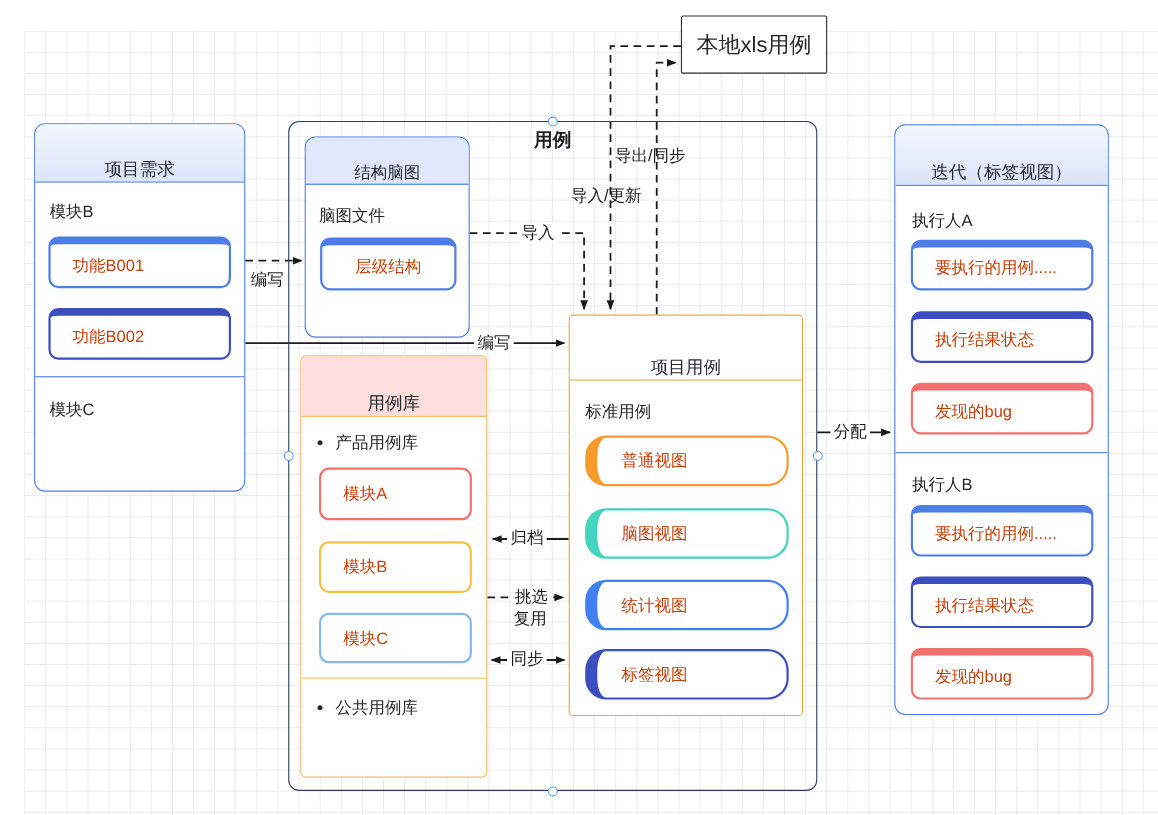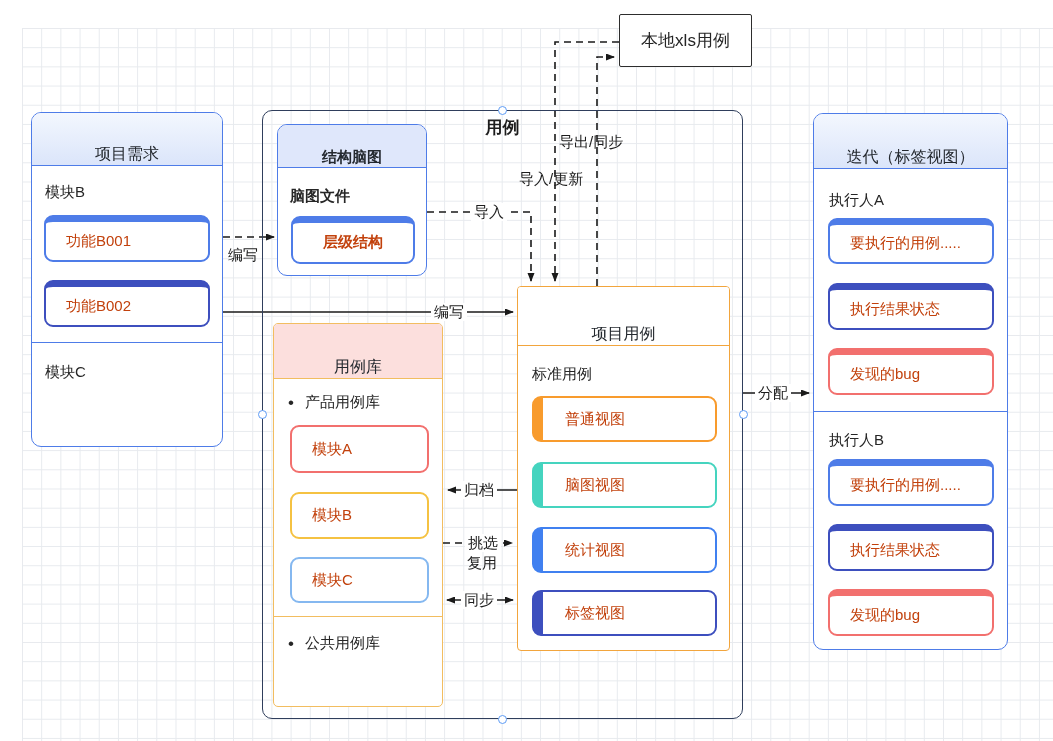--- a/index.html
+++ b/index.html
@@ -22,40 +22,40 @@
     position:absolute;left:262px;top:110px;width:481px;height:609px;
     border:1.6px solid #2f3e5c;border-radius:10px;background:transparent;box-sizing:border-box;
   }
   .container-title{position:absolute;left:0;top:5px;width:100%;text-align:center;
     font-weight:bold;font-size:17px;color:#1c1c1c;}
   .handle{position:absolute;width:9px;height:9px;border-radius:50%;
     background:#fff;border:1.6px solid #5e9cf5;box-sizing:border-box;}
   
   .plain{
     left:619px;top:14px;width:133px;height:53px;border:1.8px solid #2d2d2d;border-radius:2px;
-    display:flex;align-items:center;justify-content:center;font-size:17px;
+    display:flex;align-items:center;justify-content:center;font-size:20px;
   }
   
   .blue-box{border:1.6px solid #4e7ce8;border-radius:10px;overflow:hidden;}
   .hd{position:absolute;left:0;top:0;right:0;display:flex;align-items:flex-end;justify-content:center;
       font-size:16px;color:#24292f;box-sizing:border-box;}
   .hd.blue{background:linear-gradient(180deg,#f3f7fe 0%,#dbe5fa 100%);border-bottom:1.6px solid #4e7ce8;}
   .hd.lav{background:#dfe7fb;border-bottom:1.6px solid #4e7ce8;}
   .hd.pink{background:#fcdfdd;border-bottom:1.6px solid #f2bd60;}
   .hd.white{background:#ffffff;border-bottom:1.6px solid #f2a53d;}
   .lbl{position:absolute;font-size:15px;color:#262626;white-space:nowrap;}
   .divider{position:absolute;left:0;right:0;height:0;border-top:1.4px solid #4e7ce8;}
   .divider.orange{border-top-color:#f2bd60;}
   
   .btn{position:absolute;background:#fff;box-sizing:border-box;border-radius:9px;
        display:flex;align-items:center;padding-left:20px;font-size:15px;color:#c2410c;
        border-style:solid;}
   .btn.toptk{border-width:7px 2.5px 2.5px 2.5px;}
   .btn.flat{border-width:2.5px;}
-  .btn.leftbar{border-width:2.5px 2.5px 2.5px 11px;padding-left:22px;}
+  .btn.leftbar{border-width:2.5px 2.5px 2.5px 11px;padding-left:22px;border-radius:19px;}
   .btn.center{justify-content:center;padding-left:0;}
   .c-blue{border-color:#4e7ce8;}
   .c-indigo{border-color:#3d4fbe;}
   .c-red{border-color:#f2706e;}
   .c-yellow{border-color:#f5c242;}
   .c-lblue{border-color:#85b8f0;}
   .c-orange{border-color:#f89b2d;}
   .c-teal{border-color:#45d4bf;}
   .c-blue2{border-color:#4080f0;}
   .orange-box{border:1.6px solid #f2bd60;border-radius:5px;overflow:hidden;}
@@ -119,21 +119,21 @@
     <div class="hd blue" style="height:53px;">
       <span>项目需求</span>
     </div>
     <div class="lbl" style="left:13px;top:70px;">模块B</div>
     <div class="btn toptk c-blue" style="left:12px;top:102px;width:166px;height:47px;">功能B001</div>
     <div class="btn toptk c-indigo" style="left:12px;top:167px;width:166px;height:47px;">功能B002</div>
     <div class="divider" style="top:229px;"></div>
     <div class="lbl" style="left:13px;top:250px;">模块C</div>
   </div>
 
-  <div class="box blue-box" style="left:277px;top:124px;width:150px;height:152px;font-weight:bold;">
+  <div class="box blue-box" style="left:277px;top:124px;width:150px;height:183px;">
     <div class="hd lav" style="height:43px;font-size:15px;">
       <span>结构脑图</span>
     </div>
     <div class="lbl" style="left:12px;top:62px;">脑图文件</div>
     <div class="btn toptk c-blue center" style="left:13px;top:91px;width:124px;height:48px;">层级结构</div>
   </div>
 
   <div class="box orange-box" style="left:273px;top:323px;width:170px;height:384px;">
     <div class="hd pink" style="height:55px;">
       <span>用例库</span>

